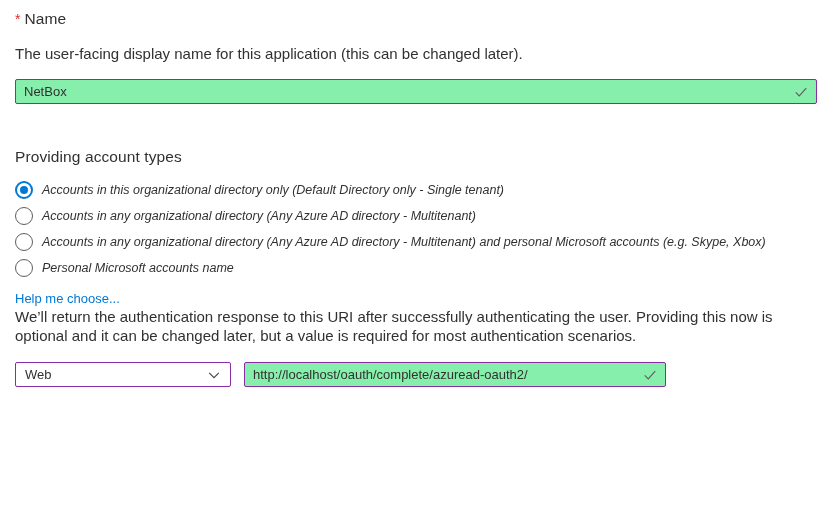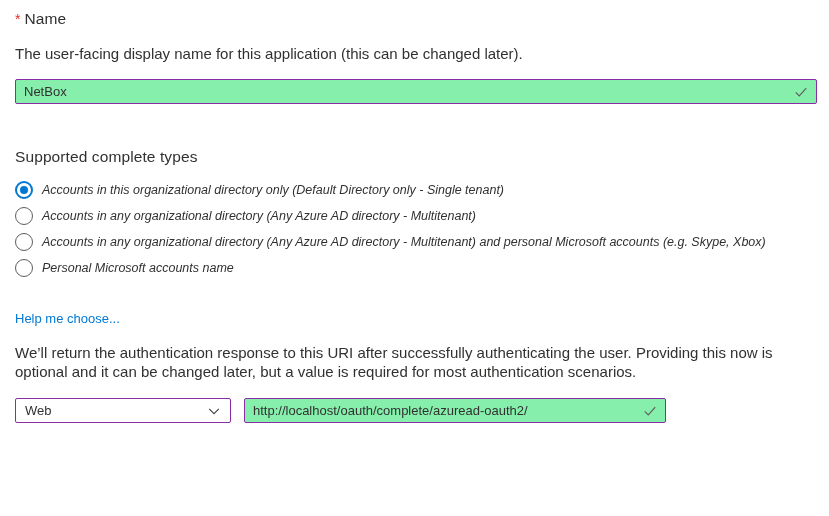--- a/index.html
+++ b/index.html
@@ -82,29 +82,29 @@
   }
   .radio-label {
     font-size: 12.5px;
     color: #323130;
     white-space: nowrap;
     font-style: italic;
   }
 
   .link {
     display: inline-block;
-    margin-top: 30px;
+    margin-top: 10px;
     font-size: 13px;
     color: #0078d4;
     text-decoration: none;
     cursor: pointer;
   }
 
   #redirect-title { margin-top: 49px; }
-  #redirect-desc { margin-top: 16px; max-width: 800px; }
+  #redirect-desc { max-width: 800px; }
 
   .controls-row {
     margin-top: 17px;
     display: flex;
     align-items: center;
     gap: 13px;
   }
   .dropdown {
     width: 216px;
     height: 25px;
@@ -134,21 +134,21 @@
   <div class="desc-text" id="name-desc">The user-facing display name for this application (this can be changed later).</div>
 
   <div class="input-wrap" id="name-input-wrap">
     <input class="ms-input" type="text" value="NetBox" style="">
     <svg class="check-icon" viewBox="0 0 16 16" fill="none">
       <path d="M2 8.5 L6 12.5 L14 3.5" stroke="#605e5c" stroke-width="1.3" fill="none"></path>
     </svg>
   </div>
 
   
-  <div class="section-title" id="account-types-title">Supported complete types</div>
+  <div class="section-title" id="account-types-title">Providing account types</div>
 
 
   <div class="radio-list">
     <div class="radio-row selected">
       <span class="radio-circle"></span>
       <span class="radio-label">Accounts in this organizational directory only (Default Directory only - Single tenant)</span>
     </div>
     <div class="radio-row">
       <span class="radio-circle"></span>
       <span class="radio-label">Accounts in any organizational directory (Any Azure AD directory - Multitenant)</span>

